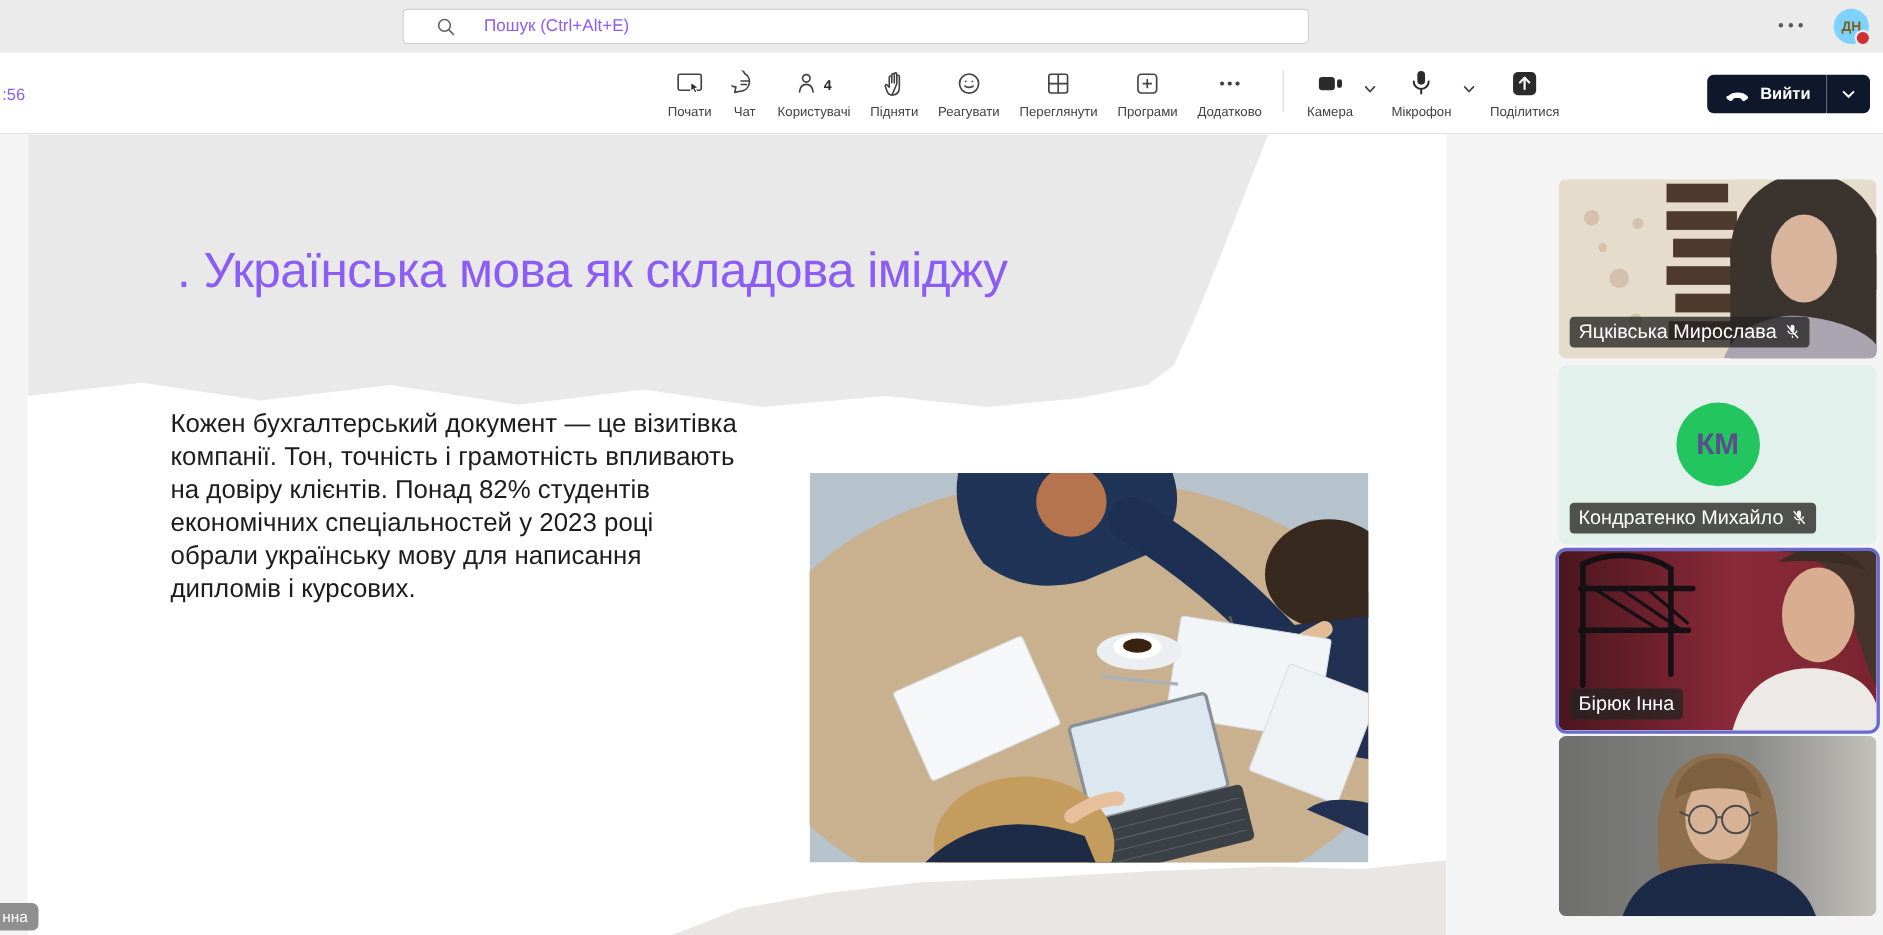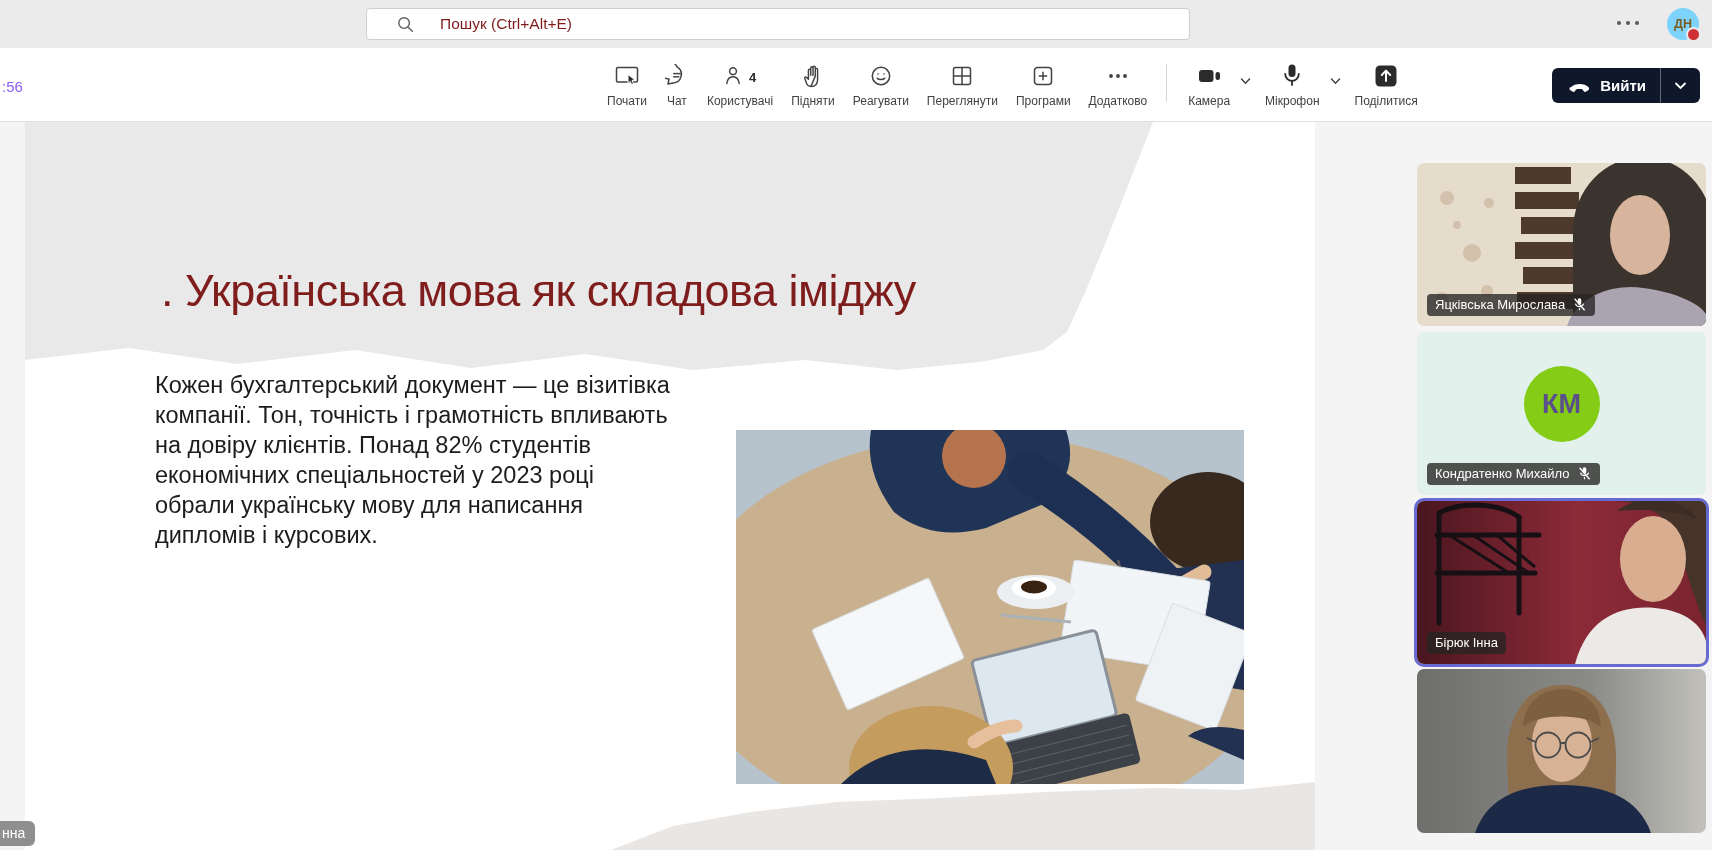--- a/index.html
+++ b/index.html
@@ -4,21 +4,21 @@
 <style>
   html,body{margin:0;padding:0;background:#ddd;}
   .app{position:relative;width:1712px;height:850px;overflow:hidden;
        font-family:"Liberation Sans",sans-serif;background:#f4f4f4;}
 
   
   .topbar{position:absolute;left:0;top:0;width:1712px;height:48px;background:#ebebeb;}
   .searchbox{position:absolute;left:366px;top:8px;width:824px;height:32px;background:#fff;
     border:1px solid #cfcfcf;border-radius:4px;display:flex;align-items:center;
     padding-left:30px;box-sizing:border-box;gap:26px;}
-  .searchbox .ph{color:#7f1d1d;font-size:15.5px;}
+  .searchbox .ph{color:#8b5cf6;font-size:15.5px;}
   .moredots{position:absolute;left:1617px;top:21px;display:flex;gap:5px;cursor:pointer;}
   .moredots i{width:4px;height:4px;border-radius:50%;background:#5a5a5a;}
   .avatar{position:absolute;left:1667px;top:8px;width:32px;height:32px;border-radius:50%;
     background:#7dd3fc;color:#7c5d1f;font-size:12.5px;font-weight:bold;
     display:flex;align-items:center;justify-content:center;}
   .presence{position:absolute;right:-2px;bottom:-2px;width:11px;height:11px;border-radius:50%;
     background:#cf3036;border:2px solid #ebebeb;}
 
   
   .toolbar{position:absolute;left:0;top:48px;width:1712px;height:74px;background:#fff;
@@ -41,37 +41,37 @@
   
   .content{position:absolute;left:0;top:122px;width:1712px;height:728px;background:#f4f4f4;}
   .slide{position:absolute;left:25px;top:0;width:1290px;height:728px;background:#fff;overflow:hidden;}
   .slide-gray{position:absolute;inset:0;background:#e9e9e9;
     clip-path:polygon(0 0,1128px 0,1106px 56px,1084px 112px,1062px 166px,1042px 210px,1018px 228px,
       955px 240px,872px 248px,780px 238px,668px 248px,560px 232px,446px 246px,330px 228px,
       212px 242px,104px 226px,0 238px);}
   .slide-bottom{position:absolute;inset:0;background:#e9e6e3;
     clip-path:polygon(586px 728px,648px 704px,726px 690px,812px 680px,916px 676px,1020px 670px,
       1130px 666px,1214px 668px,1290px 660px,1290px 728px);}
-  .slide-title{position:absolute;left:136px;top:98px;font-size:45px;color:#7f1d1d;
-    letter-spacing:-0.5px;white-space:nowrap;margin-top:45px;}
+  .slide-title{position:absolute;left:136px;top:98px;font-size:45px;color:#8b5cf6;
+    letter-spacing:-0.5px;white-space:nowrap;}
   .slide-body{position:absolute;left:130px;top:248px;width:524px;font-size:23.5px;
     line-height:1.28;color:#1c1c1c;}
   .photo{position:absolute;left:711px;top:308px;width:508px;height:354px;}
 
   
   .tile{position:absolute;left:1417px;width:289px;border-radius:7px;overflow:hidden;cursor:pointer;}
   .tile svg.art{position:absolute;inset:0;display:block;}
   .speakwrap{position:absolute;left:1414px;top:376px;width:295px;height:169px;
     border:3px solid #666ad1;border-radius:10px;box-sizing:border-box;cursor:pointer;}
   .speakwrap .tile{left:0;top:0;text-decoration:underline;}
   .nlabel{position:absolute;left:10px;bottom:10px;background:rgba(37,36,35,.78);border-radius:4px;
     padding:3px 8px 4px;display:flex;align-items:center;gap:7px;max-width:250px;}
-  .nlabel span{color:#fff;font-size:13px;white-space:nowrap;}
+  .nlabel span{color:#fff;font-size:18px;white-space:nowrap;}
   .km-circle{position:absolute;left:50%;top:72px;transform:translate(-50%,-50%);
-    width:76px;height:76px;border-radius:50%;background:#84cc16;color:#5a4f8a;
+    width:76px;height:76px;border-radius:50%;background:#22c55e;color:#5a4f8a;
     font-size:27px;font-weight:bold;display:flex;align-items:center;justify-content:center;}
   .corner-label{position:absolute;left:-8px;top:699px;background:#8f8f8f;border-radius:6px;
     padding:4px 10px 5px;color:#fff;font-size:14px;}
 </style>
 </head>
 <body>
 
 <div class="app">
 
   <div class="topbar">

